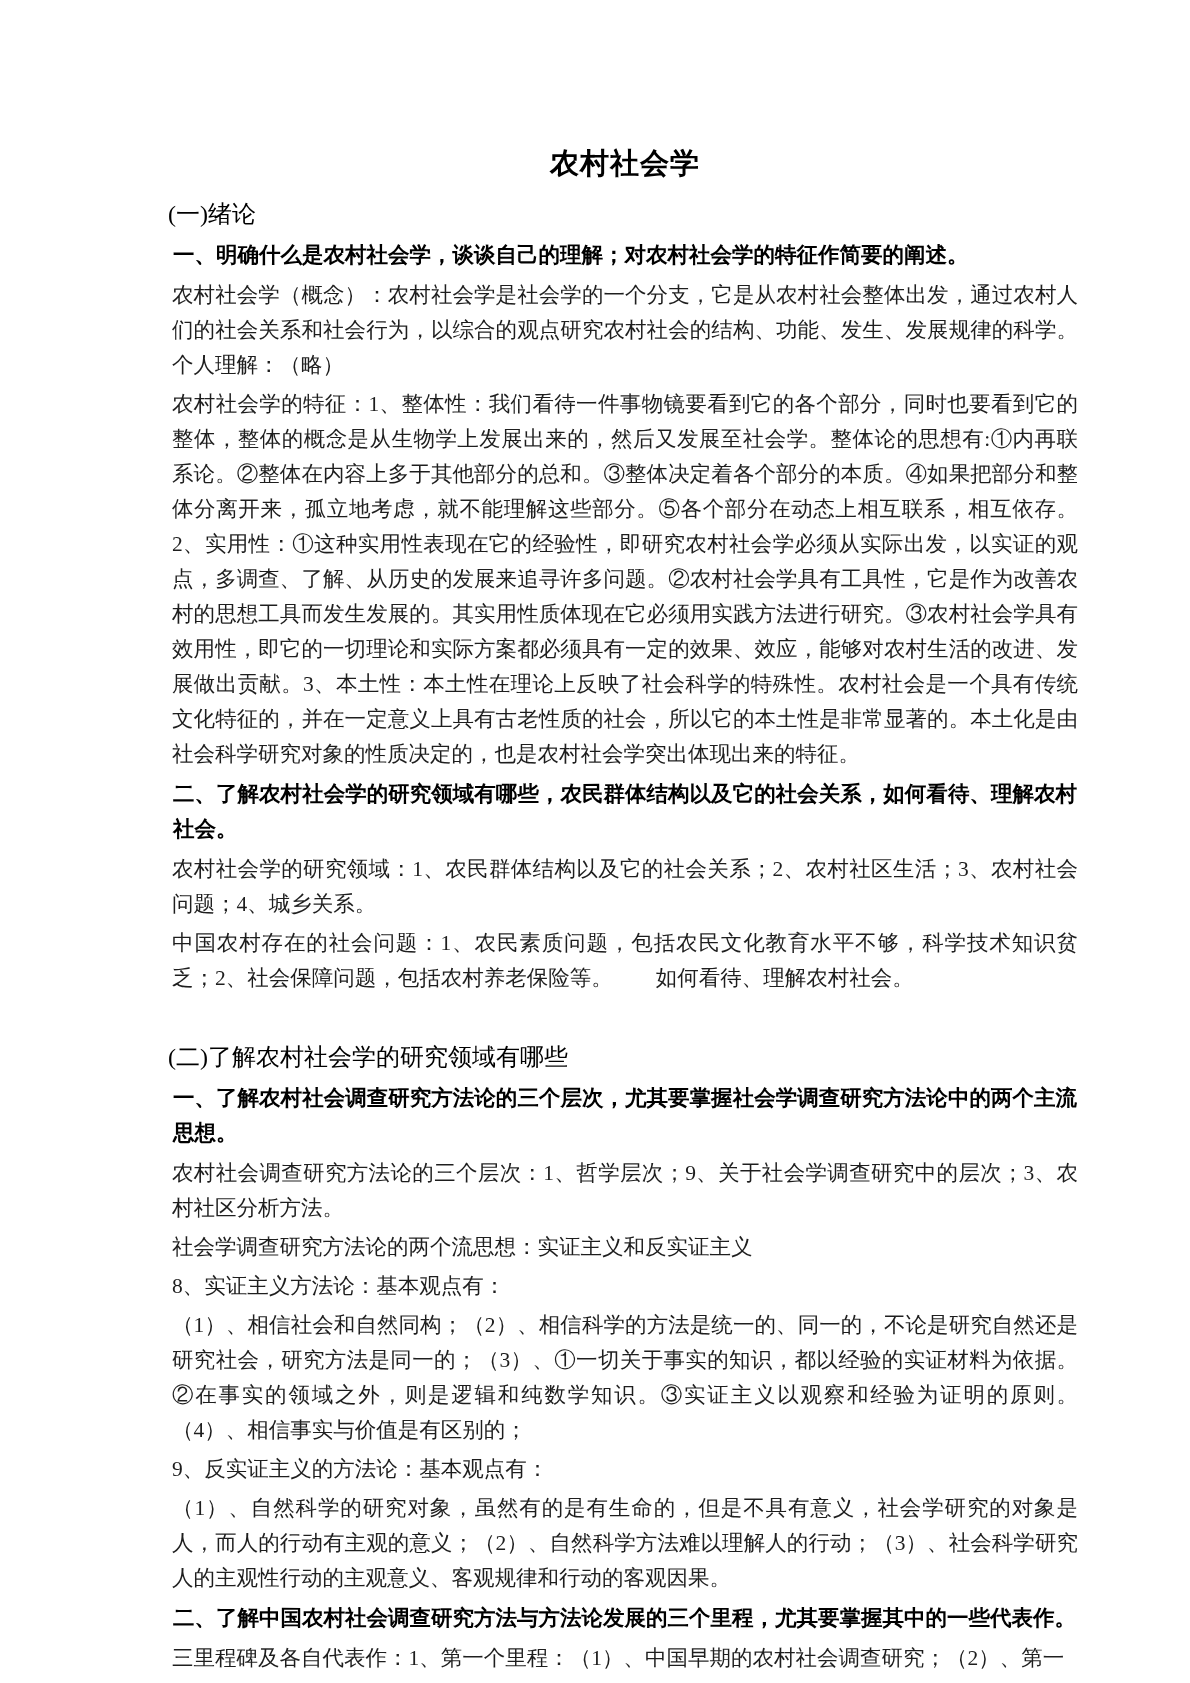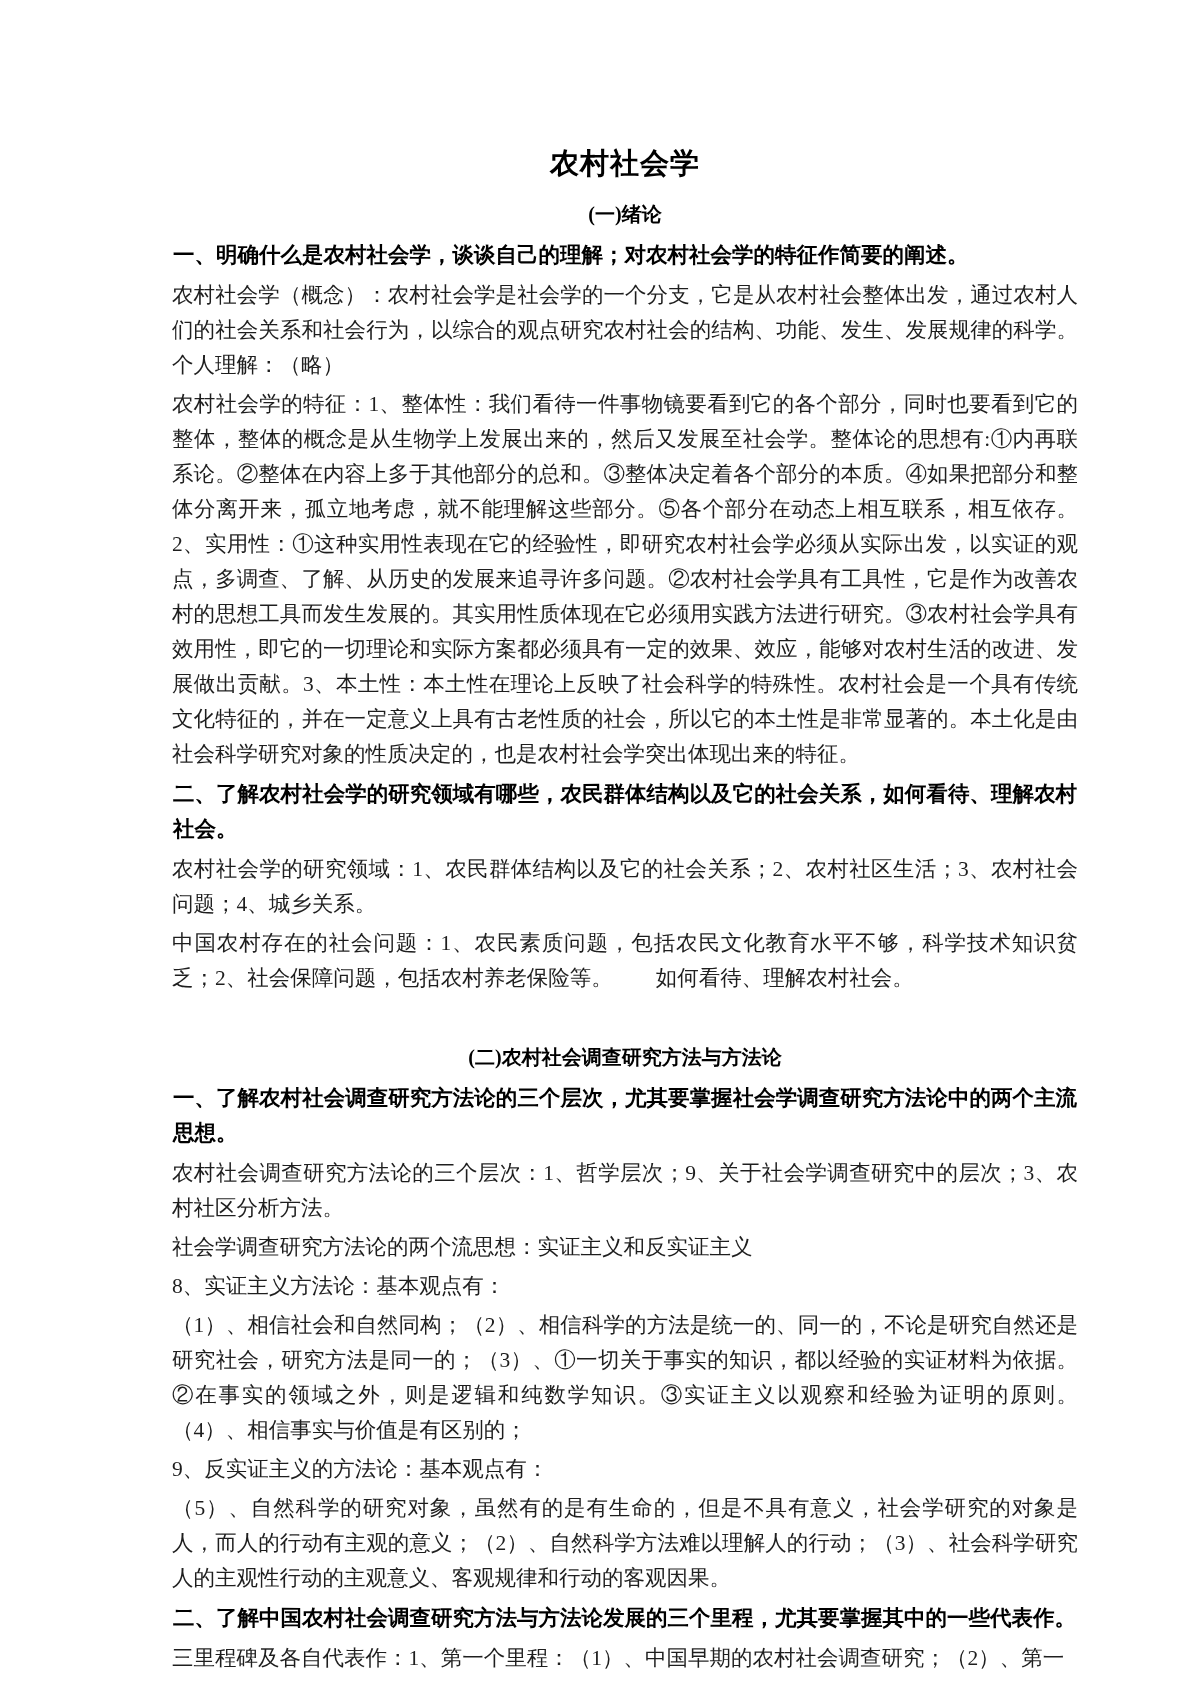--- a/index.html
+++ b/index.html
@@ -25,25 +25,25 @@
     margin: 0 0 12px 0;
     text-align: center;
     font-size: 29px;
     line-height: 40px;
     font-weight: bold;
     color: #000000;
     letter-spacing: 1px;
   }
   .section-heading {
     margin: 0;
-    font-size: 20px;
+    font-size: 24px;
     line-height: 38px;
-    font-weight: bold;
+    font-weight: normal;
     color: #000000;
-    text-align: center;
+    text-align: left;
   }
   .section-heading.gap-above {
     margin-top: 42px;
   }
   .q-heading {
     margin: 5px;
     font-weight: bold;
     color: #000000;
     text-align: justify;
     text-justify: inter-ideograph;
@@ -65,25 +65,25 @@
     <h2 class="section-heading">(一)绪论</h2>
     <p class="q-heading">一、明确什么是农村社会学，谈谈自己的理解；对农村社会学的特征作简要的阐述。</p>
     <p class="para">农村社会学（概念）：农村社会学是社会学的一个分支，它是从农村社会整体出发，通过农村人们的社会关系和社会行为，以综合的观点研究农村社会的结构、功能、发生、发展规律的科学。　　个人理解：（略）</p>
     <p class="para">农村社会学的特征：1、整体性：我们看待一件事物镜要看到它的各个部分，同时也要看到它的整体，整体的概念是从生物学上发展出来的，然后又发展至社会学。整体论的思想有:①内再联系论。②整体在内容上多于其他部分的总和。③整体决定着各个部分的本质。④如果把部分和整体分离开来，孤立地考虑，就不能理解这些部分。⑤各个部分在动态上相互联系，相互依存。2、实用性：①这种实用性表现在它的经验性，即研究农村社会学必须从实际出发，以实证的观点，多调查、了解、从历史的发展来追寻许多问题。②农村社会学具有工具性，它是作为改善农村的思想工具而发生发展的。其实用性质体现在它必须用实践方法进行研究。③农村社会学具有效用性，即它的一切理论和实际方案都必须具有一定的效果、效应，能够对农村生活的改进、发展做出贡献。3、本土性：本土性在理论上反映了社会科学的特殊性。农村社会是一个具有传统文化特征的，并在一定意义上具有古老性质的社会，所以它的本土性是非常显著的。本土化是由社会科学研究对象的性质决定的，也是农村社会学突出体现出来的特征。</p>
     <p class="q-heading">二、了解农村社会学的研究领域有哪些，农民群体结构以及它的社会关系，如何看待、理解农村社会。</p>
     <p class="para">农村社会学的研究领域：1、农民群体结构以及它的社会关系；2、农村社区生活；3、农村社会问题；4、城乡关系。</p>
     <p class="para">中国农村存在的社会问题：1、农民素质问题，包括农民文化教育水平不够，科学技术知识贫乏；2、社会保障问题，包括农村养老保险等。　　如何看待、理解农村社会。</p>
   </section>
 
   <section>
-    <h2 class="section-heading gap-above">(二)农村社会调查研究方法与方法论</h2>
+    <h2 class="section-heading gap-above">(二)了解农村社会学的研究领域有哪些</h2>
     <p class="q-heading">一、了解农村社会调查研究方法论的三个层次，尤其要掌握社会学调查研究方法论中的两个主流思想。</p>
     <p class="para">农村社会调查研究方法论的三个层次：1、哲学层次；9、关于社会学调查研究中的层次；3、农村社区分析方法。</p>
     <p class="para">社会学调查研究方法论的两个流思想：实证主义和反实证主义</p>
     <p class="para">8、实证主义方法论：基本观点有：</p>
     <p class="para">（1）、相信社会和自然同构；（2）、相信科学的方法是统一的、同一的，不论是研究自然还是研究社会，研究方法是同一的；（3）、①一切关于事实的知识，都以经验的实证材料为依据。②在事实的领域之外，则是逻辑和纯数学知识。③实证主义以观察和经验为证明的原则。（4）、相信事实与价值是有区别的；</p>
     <p class="para">9、反实证主义的方法论：基本观点有：</p>
-    <p class="para">（5）、自然科学的研究对象，虽然有的是有生命的，但是不具有意义，社会学研究的对象是人，而人的行动有主观的意义；（2）、自然科学方法难以理解人的行动；（3）、社会科学研究人的主观性行动的主观意义、客观规律和行动的客观因果。</p>
+    <p class="para">（1）、自然科学的研究对象，虽然有的是有生命的，但是不具有意义，社会学研究的对象是人，而人的行动有主观的意义；（2）、自然科学方法难以理解人的行动；（3）、社会科学研究人的主观性行动的主观意义、客观规律和行动的客观因果。</p>
     <p class="q-heading">二、了解中国农村社会调查研究方法与方法论发展的三个里程，尤其要掌握其中的一些代表作。</p>
     <p class="para">三里程碑及各自代表作：1、第一个里程：（1）、中国早期的农村社会调查研究；（2）、第一</p>
   </section>
 
 </div>
 
 </body></html>

